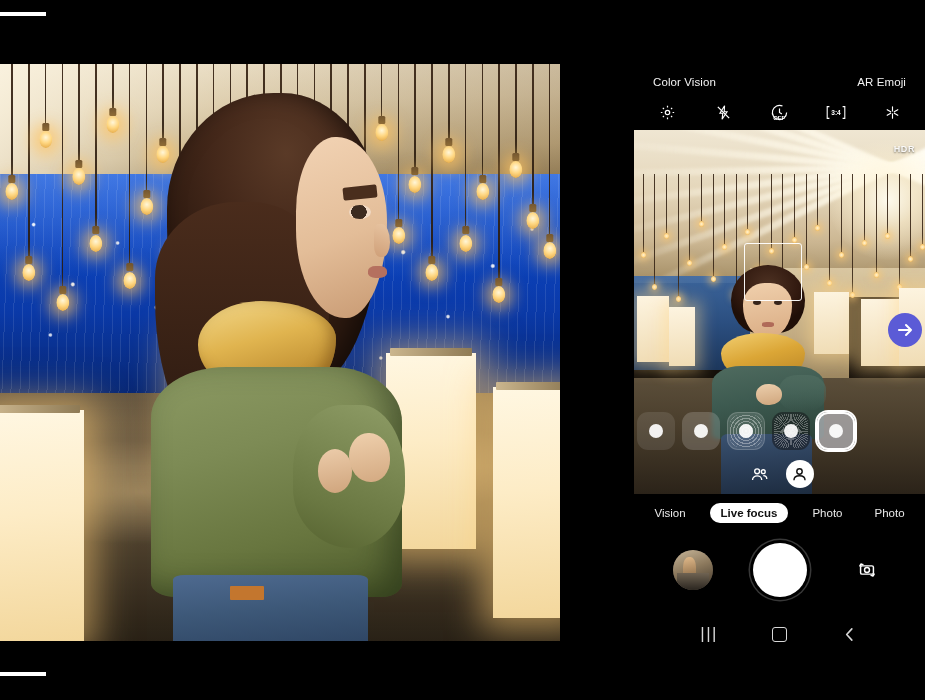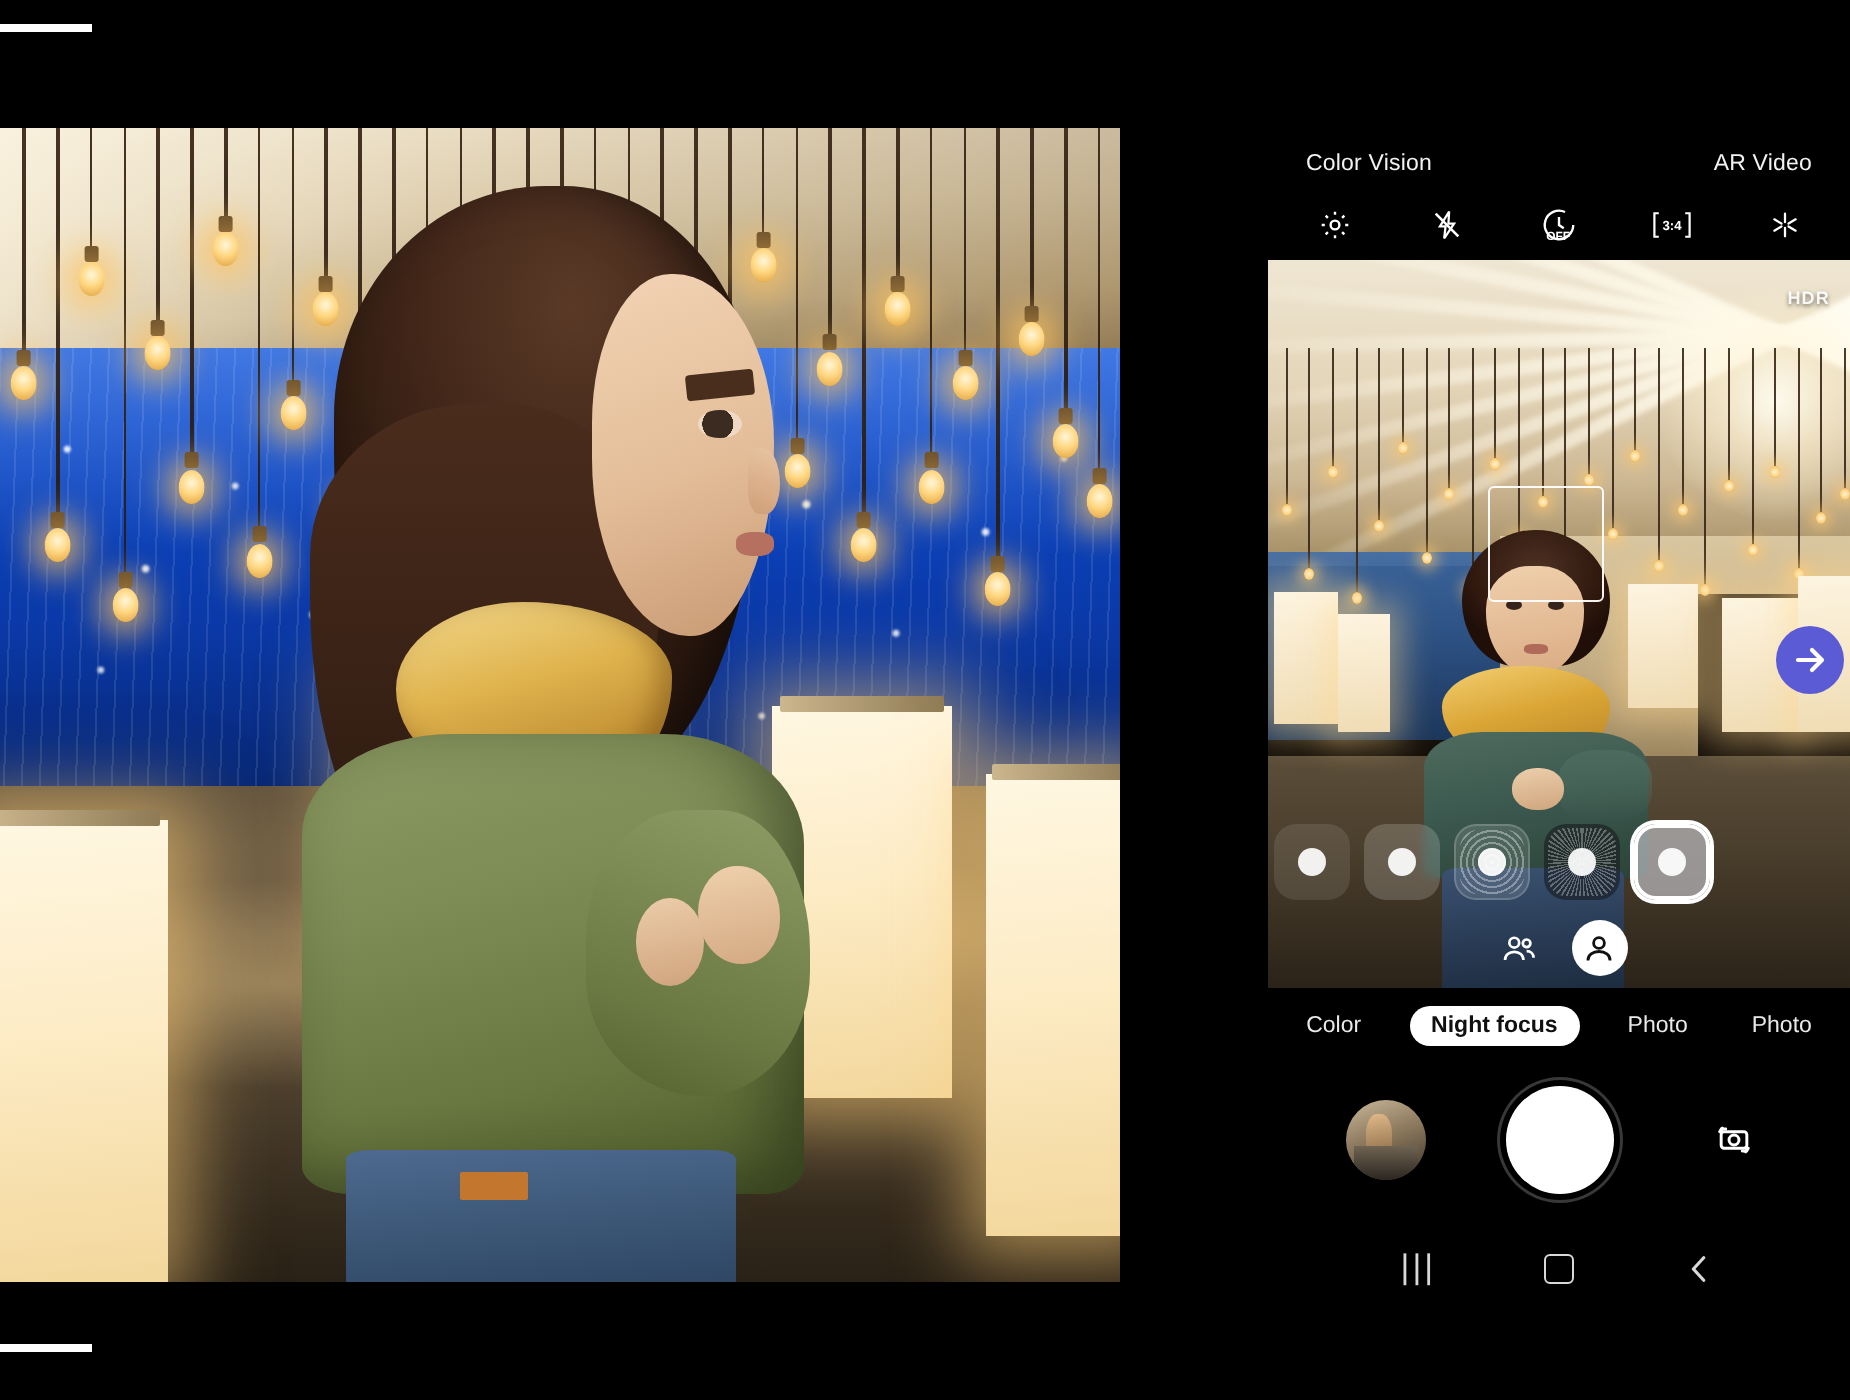--- a/index.html
+++ b/index.html
@@ -573,21 +573,21 @@
         <div class="w-jeans"></div>
         <div class="w-tag"></div>
       </div>
     </div>
   </div>
 
   <div class="phone">
 
     <div class="phone-toplabels">
       <div class="toplabel">Color Vision</div>
-      <div class="toplabel">AR Video</div>
+      <div class="toplabel">AR Emoji</div>
     </div>
 
     <div class="phone-toolbar">
       <div class="tb-icon">
         <svg width="17" height="17" viewBox="0 0 24 24" fill="none" stroke="#fff" stroke-width="1.7">
           <circle cx="12" cy="12" r="3.1"></circle>
           <path d="M12 2.6v2.2M12 19.2v2.2M21.4 12h-2.2M4.8 12H2.6M18.6 5.4l-1.6 1.6M7 17l-1.6 1.6M18.6 18.6L17 17M7 7L5.4 5.4"></path>
         </svg>
       </div>
       <div class="tb-icon">
@@ -749,22 +749,22 @@
         <div class="people-btn on">
           <svg width="19" height="19" viewBox="0 0 24 24" fill="none" stroke="currentColor" stroke-width="1.8">
             <circle cx="12" cy="8.2" r="3.4"></circle>
             <path d="M5 19.2c0-3.5 3.1-5.6 7-5.6s7 2.1 7 5.6"></path>
           </svg>
         </div>
       </div>
     </div>
 
     <div class="mode-strip">
-      <div class="mode">Color</div>
-      <div class="mode active">Night focus</div>
+      <div class="mode">Vision</div>
+      <div class="mode active">Live focus</div>
       <div class="mode">Photo</div>
       <div class="mode">Photo</div>
     </div>
 
     <div class="shutter-row">
       <div class="thumb">
         <div class="thumb-i1"></div>
         <div class="thumb-i2"></div>
         <div class="thumb-i3"></div>
       </div>

